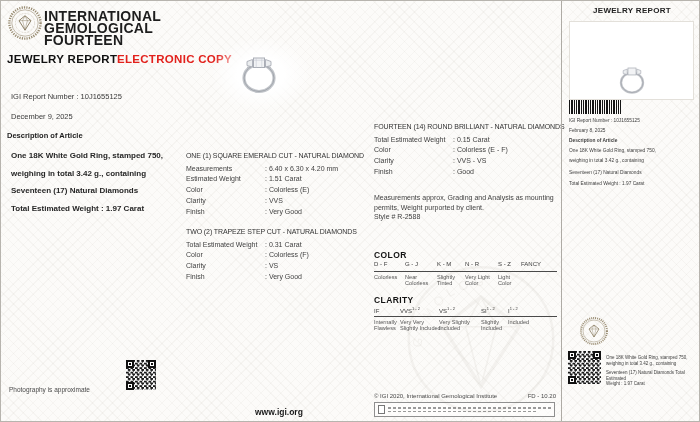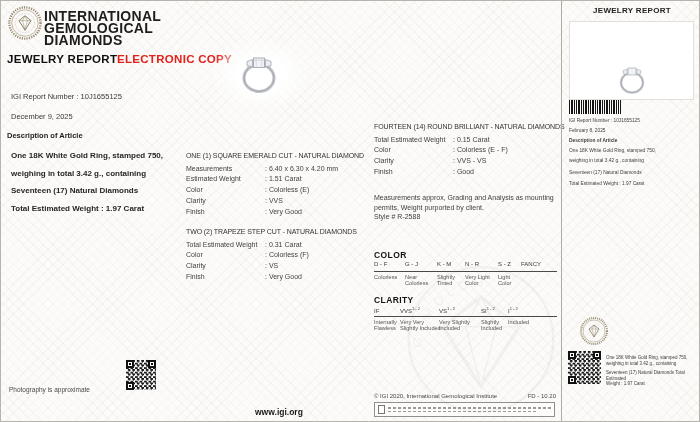--- a/index.html
+++ b/index.html
@@ -68,21 +68,21 @@
   <svg class="abs" style="left:6px;top:4px;" width="36" height="36" viewBox="0 0 60 60">
     <circle cx="30" cy="30" r="26" fill="none" stroke="#998c72" stroke-width="4" stroke-dasharray="2 2"></circle>
     <circle cx="30" cy="30" r="22" fill="none" stroke="#998c72" stroke-width="1"></circle>
     <circle cx="30" cy="30" r="16" fill="none" stroke="#998c72" stroke-width="0.8" stroke-dasharray="1 1.6"></circle>
     <path d="M20 26 L30 18 L40 26 L30 42 Z" fill="none" stroke="#8a7d63" stroke-width="1.6"></path>
     <path d="M20 26 H40 M30 18 L26 26 L30 42 L34 26 L30 18" fill="none" stroke="#8a7d63" stroke-width="0.8"></path>
   </svg>
   <div class="abs" style="left:43px;top:9px;">
     <div class="inst-line">INTERNATIONAL</div>
     <div class="inst-line">GEMOLOGICAL</div>
-    <div class="inst-line">DIAMONDS</div>
+    <div class="inst-line">FOURTEEN</div>
   </div>
 
   <span class="abs rpt-title" style="left:6px;top:52px;">JEWELRY REPORT</span>
   <span class="abs copy-label" style="left:96px;top:52px;margin-left:20px;">ELECTRONIC COPY</span>
 
   <div class="abs meta" style="left:10px;top:91px;">IGI Report Number : 10J1655125</div>
   <div class="abs meta" style="left:10px;top:111px;">December 9, 2025</div>
 
   <div class="abs h-small" style="left:6px;top:130px;">Description of Article</div>
   <div class="abs" style="left:10px;top:146px;">

